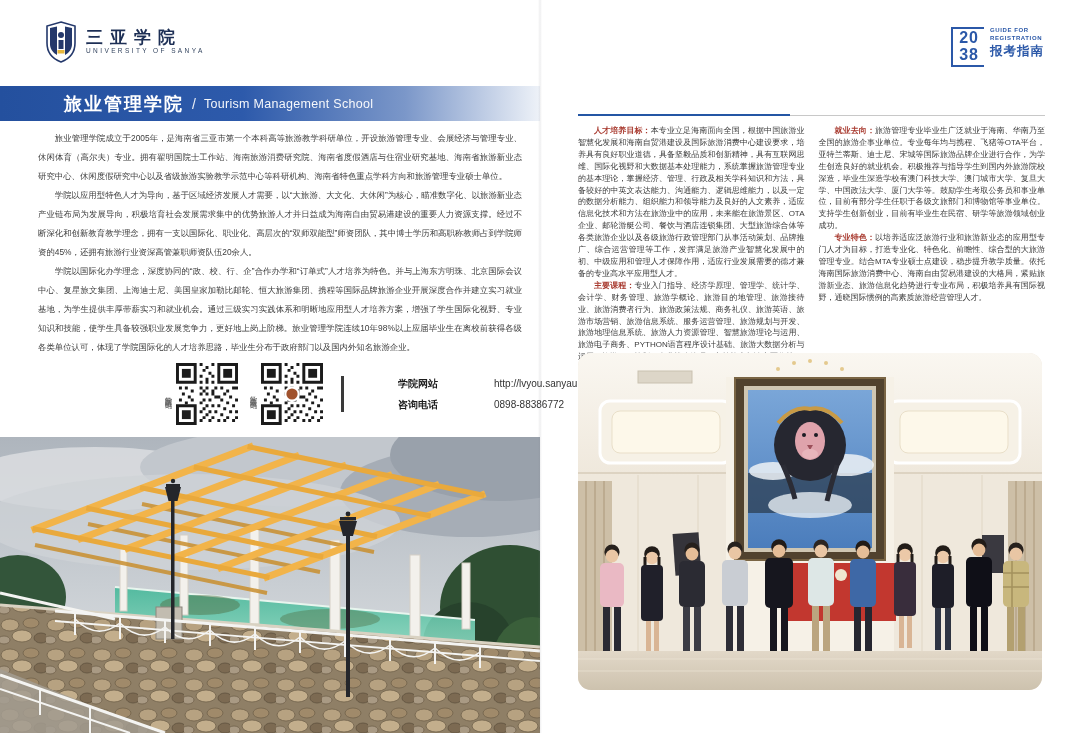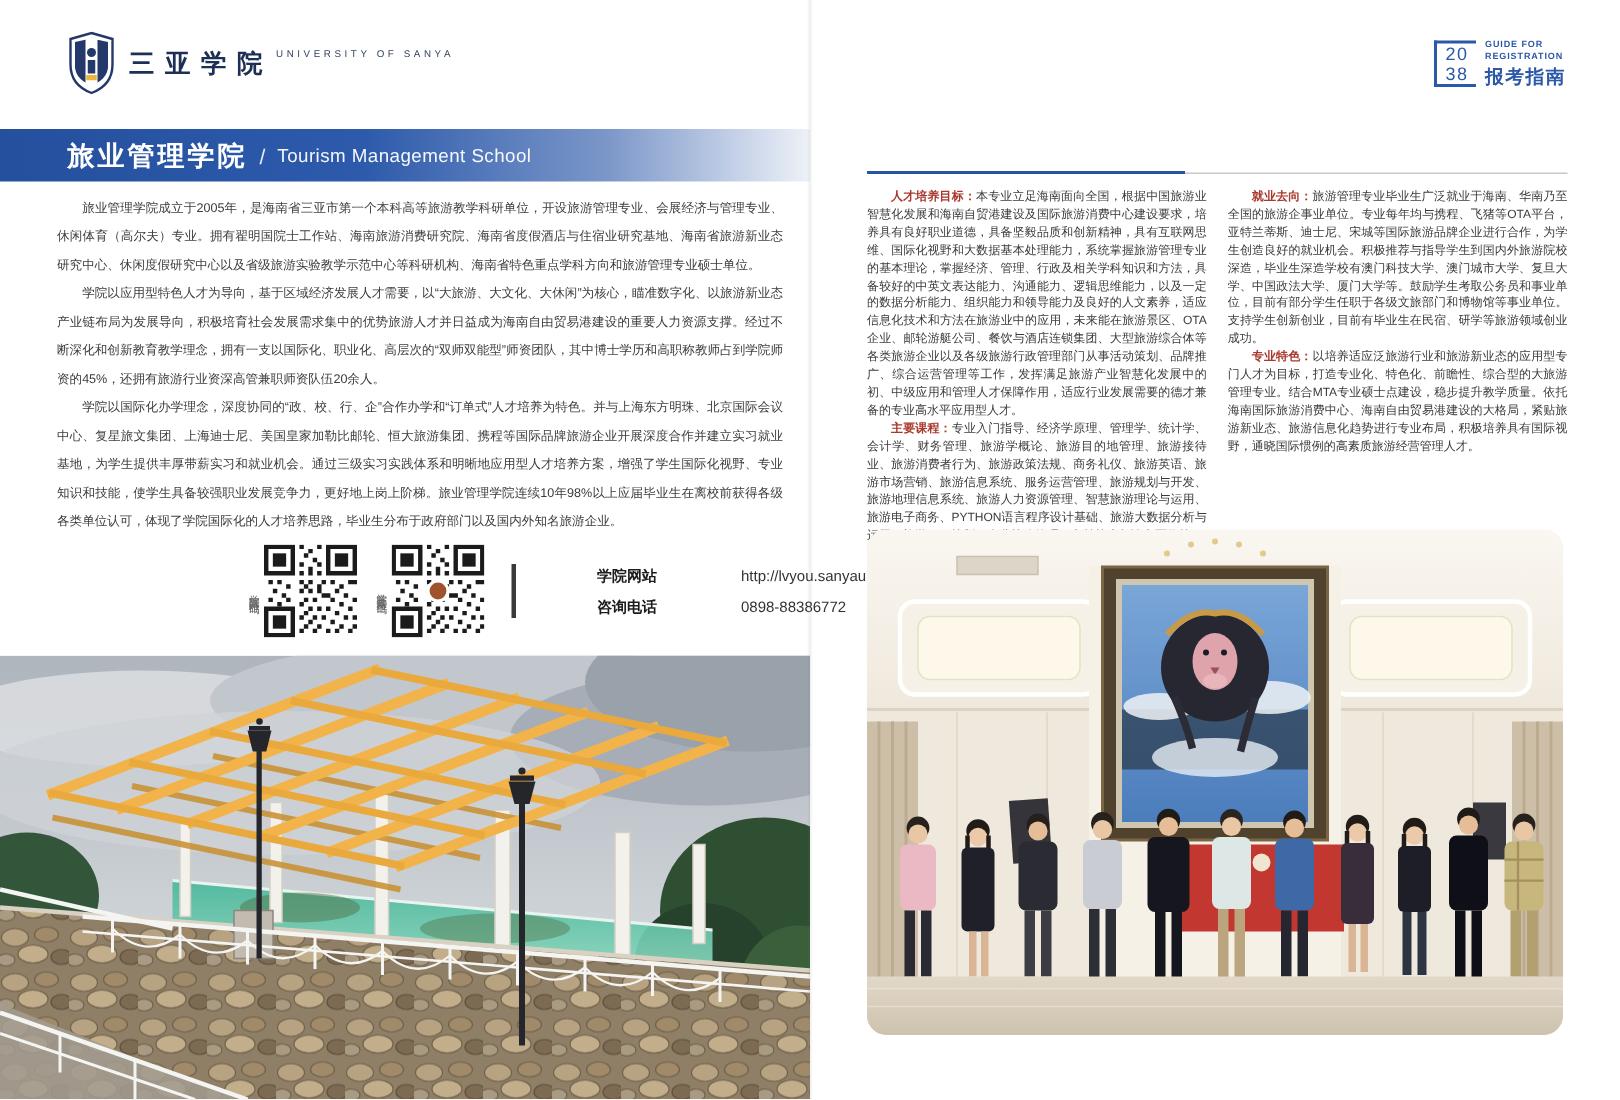--- a/index.html
+++ b/index.html
@@ -3,35 +3,35 @@
 <meta charset="utf-8">
 <style>
   html,body{margin:0;padding:0;background:#fff;}
   .spread{position:relative;width:1080px;height:733px;background:#ffffff;overflow:hidden;
           font-family:"Liberation Sans","DejaVu Sans",sans-serif;}
   .spine{position:absolute;left:538px;top:0;width:4px;height:733px;
          background:linear-gradient(90deg,rgba(0,0,0,0) 0%,rgba(120,120,130,.12) 50%,rgba(0,0,0,0) 100%);}
 
   
   .logo{position:absolute;left:44px;top:21px;display:flex;align-items:center;gap:8px;}
-  .logo-txt{display:flex;flex-direction:row;gap:2px;}
+  .logo-txt{display:flex;flex-direction:column;gap:2px;}
   .logo-cn{font-family:"Liberation Serif","DejaVu Serif",serif;font-weight:bold;font-size:17px;
            letter-spacing:7px;color:#1d2f55;line-height:1;}
   .logo-en{font-size:6.5px;letter-spacing:2.4px;color:#33445f;line-height:1;}
   .badge{position:absolute;right:36px;top:27px;display:flex;align-items:flex-start;gap:6px;color:#2b58a8;}
   .badge-year{border:2px solid #2b58a8;border-right:none;padding:1px 5px 1px 6px;
-              font-weight:normal;font-size:12px;line-height:1.05;letter-spacing:1px;margin-left:19px;}
+              font-weight:bold;font-size:16px;line-height:1.05;letter-spacing:1px;margin-left:19px;}
   .badge-right{display:flex;flex-direction:column;}
   .badge-guide{font-size:6px;font-weight:bold;letter-spacing:.6px;line-height:1.25;}
   .badge-cn{font-size:12.5px;font-weight:bold;letter-spacing:1px;margin-top:1px;}
 
   
   .banner{position:absolute;left:0;top:86px;width:540px;height:35px;
           background:linear-gradient(90deg,#24509e 0%,#2d5aab 45%,#7b97c9 75%,#eef2f8 100%);
-          display:flex;align-items:center;padding-left:45px;box-sizing:border-box;color:#fff;}
+          display:flex;align-items:center;padding-left:64px;box-sizing:border-box;color:#fff;}
   .banner-cn{font-size:18px;font-weight:bold;letter-spacing:2px;}
   .banner-sep{font-size:14px;margin:0 8px;opacity:.9;}
   .banner-en{font-size:12.5px;opacity:.95;letter-spacing:.3px;}
   .left-body{position:absolute;left:38px;top:129px;width:484px;}
   .left-body p{margin:0;font-size:8.4px;line-height:19px;color:#3c3c3c;
                text-align:justify;text-indent:2em;}
   .qr-row{position:absolute;left:163px;top:362px;height:64px;display:flex;align-items:center;}
   .vlabel{writing-mode:vertical-rl;font-size:7px;color:#666;letter-spacing:1px;height:62px;
           margin-right:3px;text-align:center;}
   .qr{width:62px;height:62px;background:#fff;margin-right:10px;}

